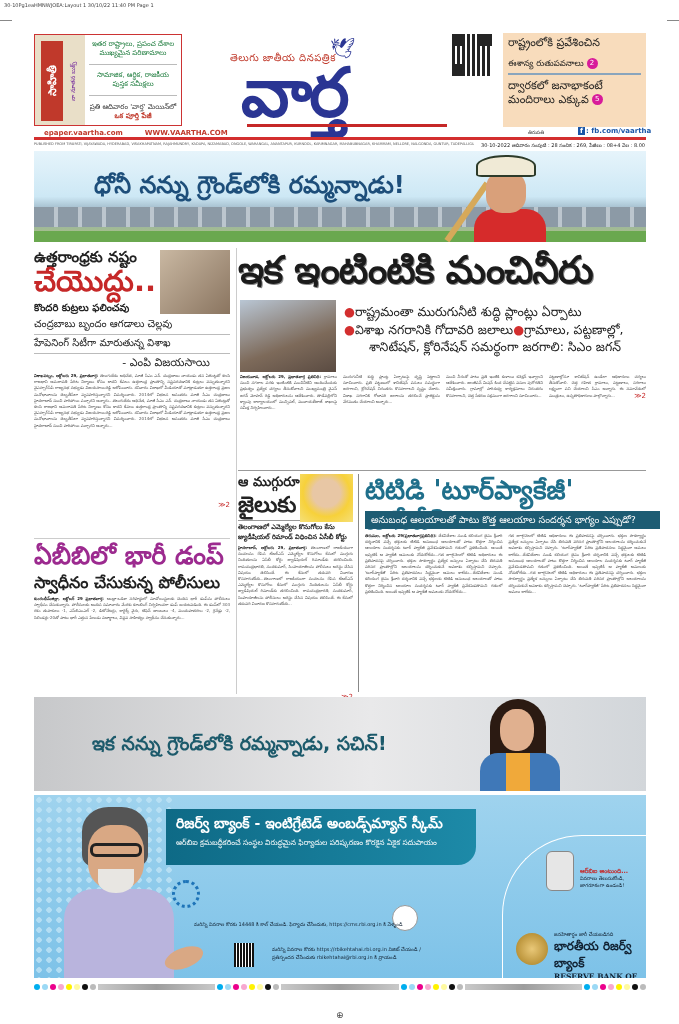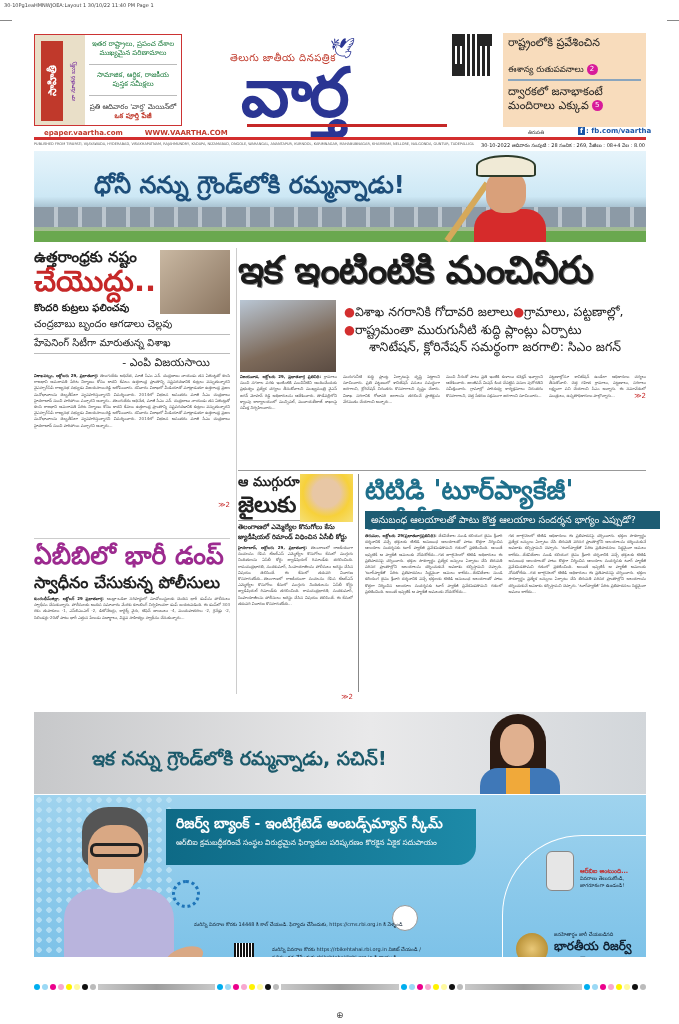--- a/index.html
+++ b/index.html
@@ -22,21 +22,21 @@
 .logo .underline{position:absolute;left:6px;top:66px;width:200px;height:3px;background:#c62828}
 .bird{left:330px;top:36px;font-size:20px;color:#2a3593}
 .qr{left:452px;top:34px;width:40px;height:42px;background:
  repeating-linear-gradient(90deg,#000 0 3px,#fff 3px 5px),#000;opacity:.85}
 .qr-inner{position:absolute;inset:0;background:
  linear-gradient(#000,#000) 0 0/12px 12px no-repeat,
  linear-gradient(#000,#000) 28px 0/12px 12px no-repeat,
  linear-gradient(#000,#000) 0 30px/12px 12px no-repeat}
 .teaser{left:503px;top:33px;width:143px;height:94px;background:#f8dcbc;padding:3px 5px;font-size:10px;color:#1a1a1a;line-height:1.25}
 .teaser .t1{font-size:11px}
-.teaser .t2{font-size:8.5px;margin-top:14px}
+.teaser .t2{font-size:8.5px;margin-top:8px}
 .teaser .hr{border-top:2px solid #8aa5bd;margin:4px 0}
 .teaser .t3,.teaser .t4{font-size:11px}
 .pg{display:inline-block;background:#d81b9a;color:#fff;border-radius:50%;width:11px;height:11px;font-size:7px;text-align:center;line-height:11px;margin-left:3px;vertical-align:middle}
 .city{left:528px;top:129px;font-size:5px;color:#333}
 .fb{left:578px;top:127px;font-size:7px;color:#1a56a8;font-weight:bold}
 .fb .f{display:inline-block;background:#1a56a8;color:#fff;padding:0 2px;margin-right:1px}
 .redline{left:34px;top:137px;width:612px;height:3px;background:#d32f2f}
 .pubinfo{left:34px;top:142px;font-size:3.5px;color:#555;width:440px;white-space:nowrap;overflow:hidden}
 .dateline{left:481px;top:142px;font-size:5px;color:#222}
 
@@ -73,29 +73,29 @@
 .jail .k{font-size:13px;font-weight:bold;color:#222}
 .jail .b{font-size:22px;font-weight:bold;color:#222;line-height:1.2;padding-bottom:2px}
 .jail-photo{left:300px;top:474px;width:53px;height:48px;background:radial-gradient(circle at 50% 40%,#e8c7a5 0 35%,#f7d13a 60%,#f5e07a)}
 .jail-sub{font-size:6.5px;font-weight:bold;color:#222;line-height:1.5;border-top:1px solid #999;padding-top:2px}
 .ttd-head{left:365px;top:476px;width:281px;font-size:26px;font-weight:bold;color:#1f6f8b;line-height:1.15}
 .ttd-sub{left:365px;top:511px;width:295px;height:18px;background:#1d5c73;color:#fff;font-size:9.5px;padding:3px 6px;white-space:nowrap;overflow:hidden}
 .ttd-body{left:365px;top:533px;width:281px;display:grid;grid-template-columns:1fr 1fr;gap:6px}
 .colrule{left:358px;top:474px;width:1px;height:218px;background:#888}
 .colrule2{left:236px;top:248px;width:1px;height:446px;background:#ccc}
 
-.banner2{left:34px;top:712px;width:612px;height:82px;background:linear-gradient(90deg,#c7c8ca,#e9e9ea 55%,#d2d6da);overflow:hidden}
+.banner2{left:34px;top:697px;width:612px;height:94px;background:linear-gradient(90deg,#c7c8ca,#e9e9ea 55%,#d2d6da);overflow:hidden}
 .banner2 .headline{position:absolute;left:58px;top:35px;font-size:19px;font-weight:bold;color:#1c5a6b}
 .banner2 .woman{position:absolute;left:440px;top:0;width:90px;height:94px}
 .woman .hair{position:absolute;left:16px;top:2px;width:56px;height:92px;background:#2b1a12;border-radius:28px 28px 6px 6px}
 .woman .face{position:absolute;left:26px;top:12px;width:34px;height:42px;background:#e0b08f;border-radius:45%}
 .woman .top{position:absolute;left:6px;top:56px;width:80px;height:40px;background:#3f78b8;border-radius:18px 18px 0 0}
 .woman .top2{position:absolute;left:32px;top:56px;width:24px;height:40px;background:#f0a93a}
 
-.rbi{left:34px;top:795px;width:612px;height:162px;background:linear-gradient(180deg,#9fd3ee,#7dc2e8);overflow:hidden}
+.rbi{left:34px;top:795px;width:612px;height:183px;background:linear-gradient(180deg,#9fd3ee,#7dc2e8);overflow:hidden}
 .rbi .dots{position:absolute;left:0;top:0;width:140px;height:183px;background-image:radial-gradient(#bfe3f5 2.5px,transparent 3px);background-size:10px 10px;opacity:.8}
 .rbi .man{position:absolute;left:30px;top:8px;width:110px;height:175px}
 .man .hair{position:absolute;left:18px;top:4px;width:66px;height:60px;background:#555;border-radius:40% 40% 20% 20%}
 .man .face{position:absolute;left:24px;top:22px;width:56px;height:64px;background:#d9a884;border-radius:40%}
 .man .glasses{position:absolute;left:26px;top:40px;width:52px;height:14px;border:3px solid #222;border-radius:6px}
 .man .beard{position:absolute;left:34px;top:66px;width:36px;height:24px;background:#e8e6e2;border-radius:0 0 50% 50%}
 .man .kurta{position:absolute;left:0;top:86px;width:110px;height:100px;background:#b9b4dd;border-radius:30px 30px 0 0}
 .man .hand{position:absolute;left:100px;top:145px;width:40px;height:20px;background:#d9a884;border-radius:50%;transform:rotate(-20deg)}
 .rbi .panel{position:absolute;left:132px;top:14px;width:310px;height:56px;background:linear-gradient(90deg,#0e6a86,#1d8aa8);color:#fff;padding:6px 10px;border-radius:0 0 18px 0}
 .panel .p1{font-size:14px;font-weight:bold}
@@ -202,22 +202,22 @@
   <div class="h-purple">ఏబీబిలో భారీ డంప్</div>
   <div class="h-purple-sub">స్వాధీనం చేసుకున్న పోలీసులు</div>
   <div class="bodytext" style="height:100px;overflow:hidden;margin-top:4px">
     <span class="lead">కుంరంభీమ్‌జిల్లా, అక్టోబర్ 29 ప్రభాతవార్త:</span> <span>ఆంధ్రా-ఒడిశా సరిహద్దులో మావోయిస్టులకు చెందిన భారీ డంప్‌ను పోలీసులు స్వాధీనం చేసుకున్నారు. పోలీసులకు అందిన సమాచారం మేరకు కూంబింగ్ నిర్వహించగా డంప్ బయటపడింది. ఈ డంప్‌లో 303 రకం తుపాకులు -1, ఎస్‌బిఎంఎల్ -2, డిటోనేటర్లు, కార్టెక్స్ వైరు, టిఫిన్ బాంబులు -4, మందుపాతరలు -2, గ్రెనేడ్లు -2, సిలిండర్లు-20తో పాటు భారీ ఎత్తున పేలుడు పదార్థాలు, విప్లవ సాహిత్యం స్వాధీనం చేసుకున్నారు...</span>
   </div>
 </div>
 
 <div class="abs lead-head">ఇక ఇంటింటికి మంచినీరు</div>
 <div class="abs lead-photo"></div>
 <div class="abs bullets">
+  <div><span class="dot">●</span><span>రాష్ట్రమంతా మురుగునీటి శుద్ధి ప్లాంట్లు ఏర్పాటు</span></div>
   <div><span class="dot">●</span><span>విశాఖ నగరానికి గోదావరి జలాలు</span><span class="dot">●</span><span>గ్రామాలు, పట్టణాల్లో,</span></div>
-  <div><span class="dot">●</span><span>రాష్ట్రమంతా మురుగునీటి శుద్ధి ప్లాంట్లు ఏర్పాటు</span></div>
   <div style="text-align:center"><span>శానిటేషన్, క్లోరినేషన్ సమర్థంగా జరగాలి: సిఎం జగన్</span></div>
 </div>
 <div class="abs lead-cols" style="height:94px;overflow:hidden">
   <div class="bodytext"><span class="lead">విజయవాడ, అక్టోబరు 29, ప్రభాతవార్త ప్రతినిధి:</span> <span>గ్రామాలు నుంచి నగరాల వరకు ఇంటింటికి మంచినీటిని అందించేందుకు ప్రభుత్వం ప్రత్యేక చర్యలు తీసుకోవాలని ముఖ్యమంత్రి వైఎస్ జగన్ మోహన్ రెడ్డి అధికారులను ఆదేశించారు. తాడేపల్లిలోని క్యాంపు కార్యాలయంలో మున్సిపల్, పంచాయతీరాజ్ శాఖలపై సమీక్ష నిర్వహించారు...</span></div>
   <div class="bodytext">మురుగునీటి శుద్ధి ప్లాంట్ల ఏర్పాటుపై దృష్టి పెట్టాలని సూచించారు. ప్రతి పట్టణంలో శానిటేషన్ పనులు సమర్థంగా జరగాలని, క్లోరినేషన్ నిరంతరం కొనసాగాలని స్పష్టం చేశారు. విశాఖ నగరానికి గోదావరి జలాలను తరలించే ప్రాజెక్టును వేగవంతం చేయాలని అన్నారు...</div>
   <div class="bodytext">మంచి నీరుతో పాటు ప్రతి ఇంటికి కుళాయి కనెక్షన్ ఇవ్వాలని ఆదేశించారు. జలజీవన్ మిషన్ కింద చేపట్టిన పనుల పురోగతిని సమీక్షించారు. గ్రామాల్లో పారిశుధ్య కార్యక్రమాలు నిరంతరం కొనసాగాలని, చెత్త సేకరణ సక్రమంగా జరగాలని సూచించారు...</div>
   <div class="bodytext"><span>పట్టణాల్లోనూ శానిటేషన్ ఉండేలా అధికారులు చర్యలు తీసుకోవాలి. చెత్త రహిత గ్రామాలు, పట్టణాలు, నగరాలు లక్ష్యంగా పని చేయాలని సీఎం అన్నారు. ఈ సమావేశంలో మంత్రులు, ఉన్నతాధికారులు పాల్గొన్నారు...</span> <span class="cont">≫2</span></div>
 </div>
 <div class="abs" style="left:238px;top:470px;width:408px;height:1px;background:#999"></div>
 

